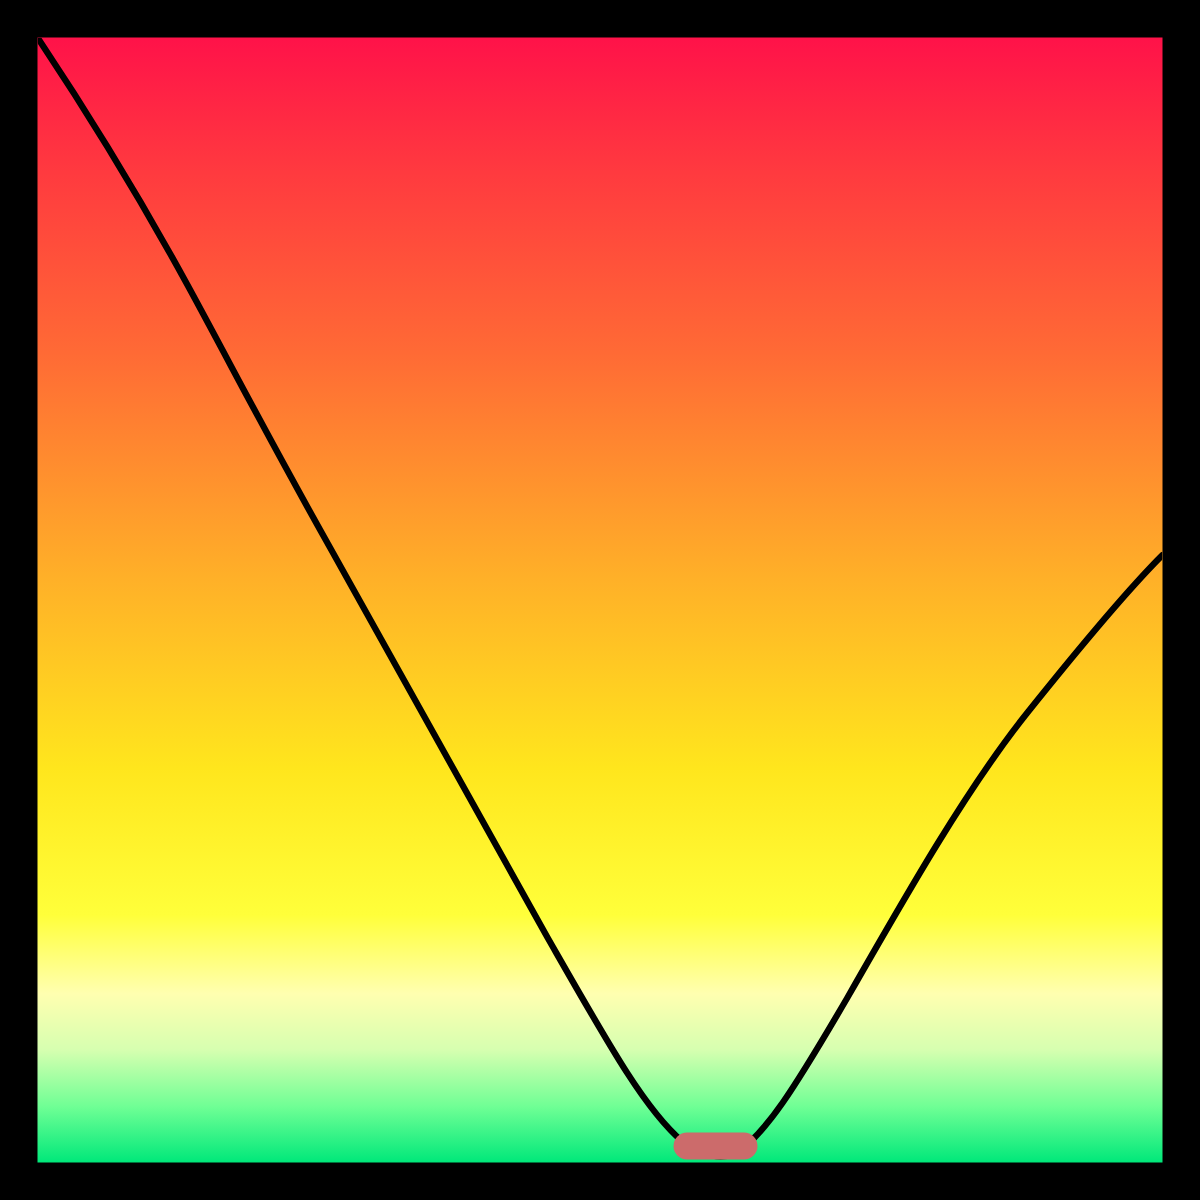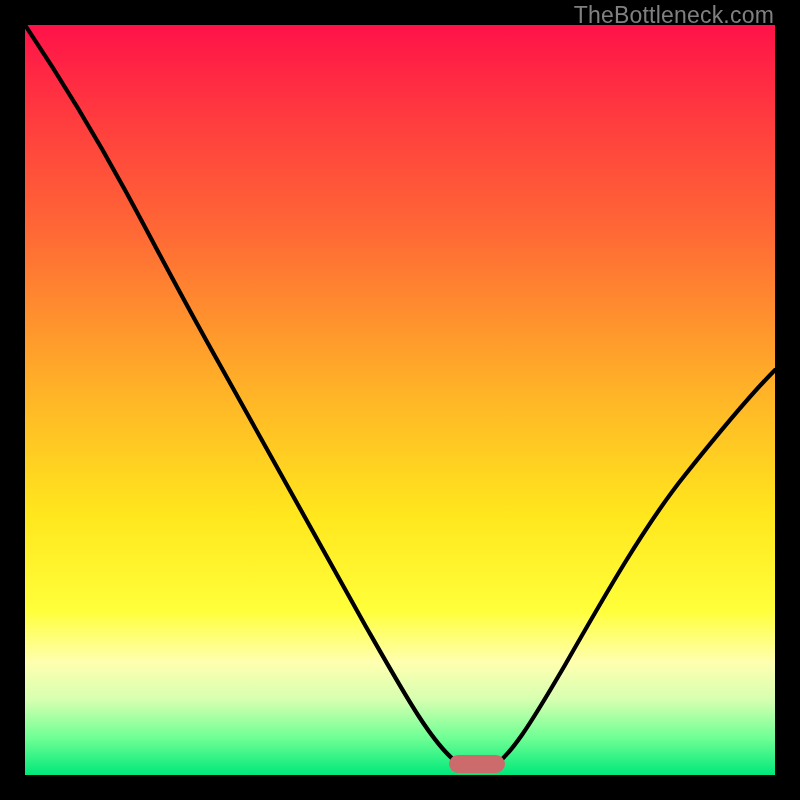--- a/index.html
+++ b/index.html
@@ -77,14 +77,13 @@
                C 445 746, 455 748, 465 744
                C 485 732, 505 700, 540 640
                C 580 570, 620 500, 660 450
                C 700 400, 730 365, 750 345" fill="none" stroke="#000000" stroke-width="4.2" stroke-linecap="round" stroke-linejoin="round"></path>
     </svg>
 
     <div class="marker" style="left:424px; top:730px; width:56px; height:18px;"></div>
 
   </div>
 
-  <div class="watermark">TheBottleneck.com</div>
 </div>
 
 </body></html>

